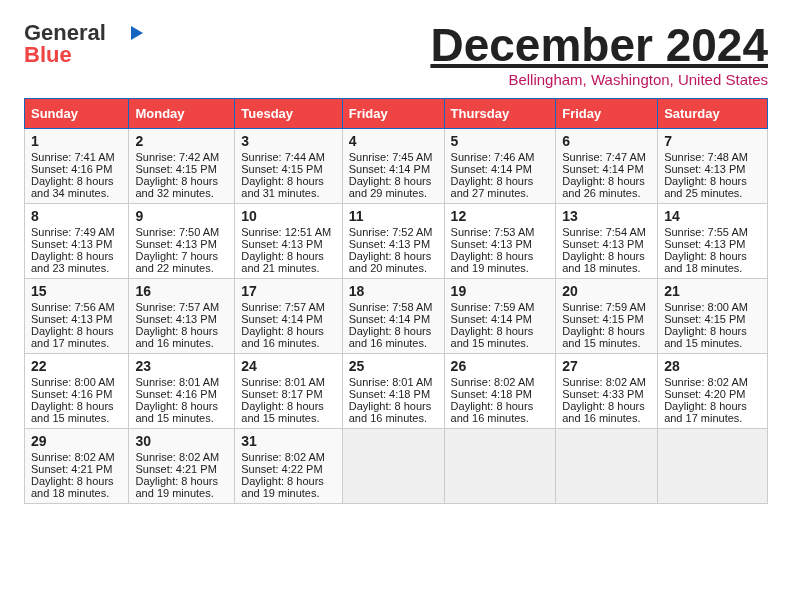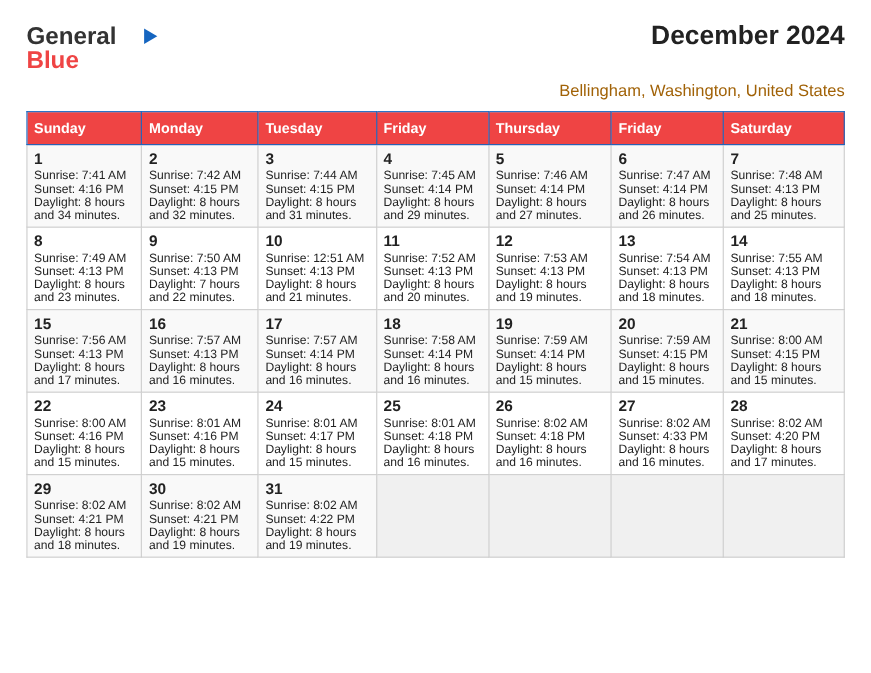--- a/index.html
+++ b/index.html
@@ -18,29 +18,29 @@
     }
     .logo {
       display: flex;
       flex-direction: column;
       align-items: flex-start;
     }
     .title-block {
       text-align: right;
     }
     .month-title {
-      font-size: 24px;
+      font-size: 46px;
       font-weight: bold;
       color: #222;
       line-height: 1.1;
+      text-decoration: underline;
     }
     .location {
       font-size: 15px;
-      color: #a16207;
-      margin-top: 28px;
+      color: #be185d;
     }
     table {
       width: 100%;
       border-collapse: collapse;
     }
     thead tr th {
       background: #ef4444;
       color: #fff;
       font-size: 13px;
       font-weight: bold;
@@ -196,21 +196,21 @@
         <td><span class="day-num">22</span>
 <span>Sunrise: 8:00 AM</span><br>
 <span>Sunset: 4:16 PM</span><br>
 <span>Daylight: 8 hours and 15 minutes.</span></td>
         <td><span class="day-num">23</span>
 <span>Sunrise: 8:01 AM</span><br>
 <span>Sunset: 4:16 PM</span><br>
 <span>Daylight: 8 hours and 15 minutes.</span></td>
         <td><span class="day-num">24</span>
 <span>Sunrise: 8:01 AM</span><br>
-<span>Sunset: 4:17 PM</span><br>
+<span>Sunset: 8:17 PM</span><br>
 <span>Daylight: 8 hours and 15 minutes.</span></td>
         <td><span class="day-num">25</span>
 <span>Sunrise: 8:01 AM</span><br>
 <span>Sunset: 4:18 PM</span><br>
 <span>Daylight: 8 hours and 16 minutes.</span></td>
         <td><span class="day-num">26</span>
 <span>Sunrise: 8:02 AM</span><br>
 <span>Sunset: 4:18 PM</span><br>
 <span>Daylight: 8 hours and 16 minutes.</span></td>
         <td><span class="day-num">27</span>

